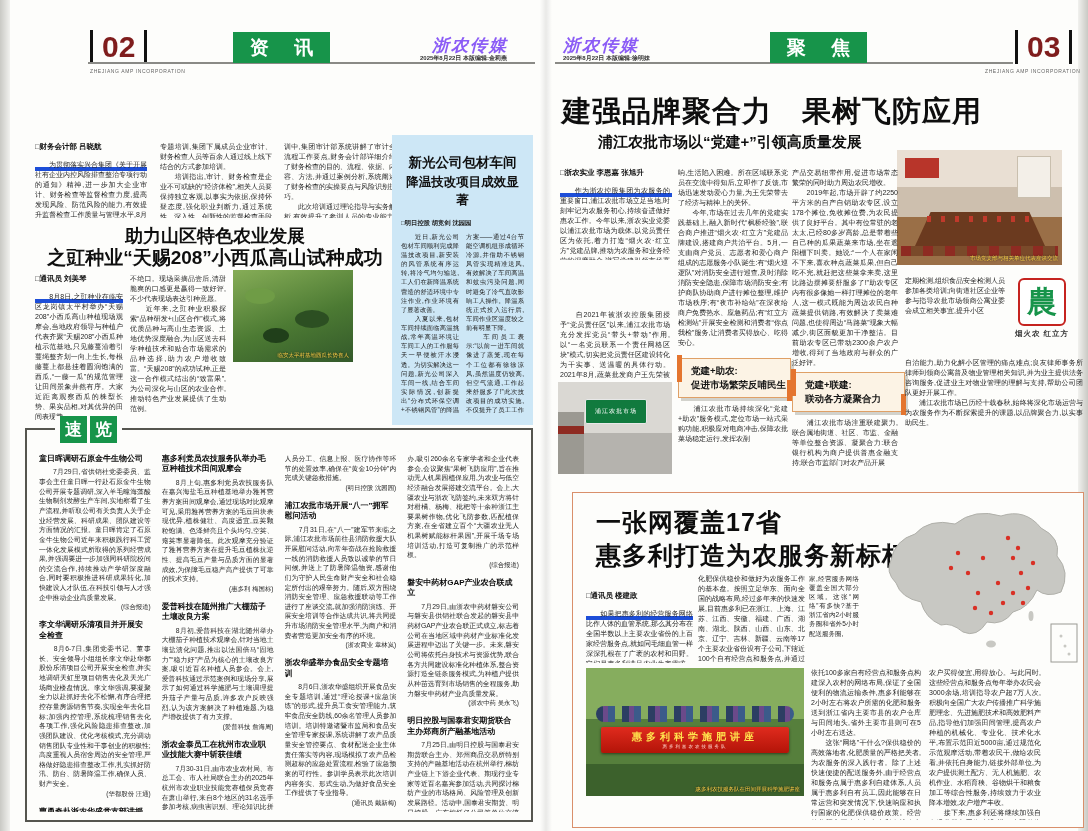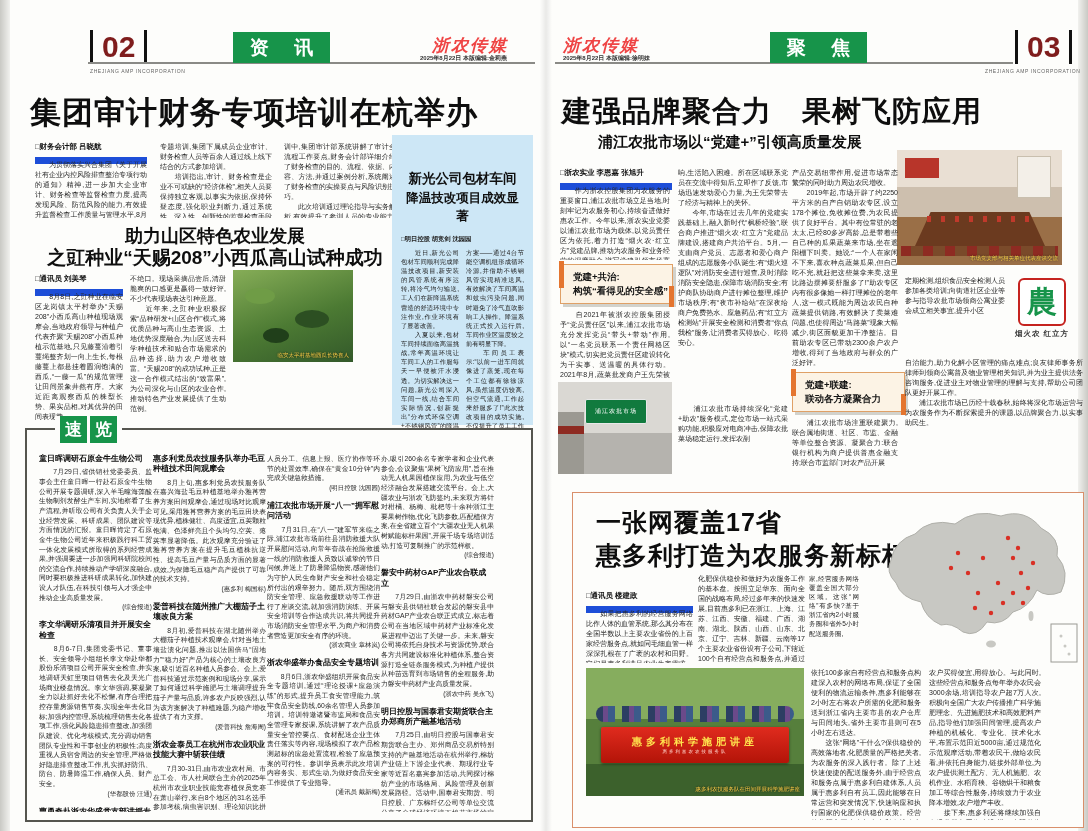--- a/index.html
+++ b/index.html
@@ -3,73 +3,72 @@
 <meta charset="utf-8">
 <style>
   html,body{margin:0;padding:0;background:#d8d8d4;font-family:"Liberation Sans",sans-serif;}
   .canvas{position:relative;width:1088px;height:831px;background:#fdfdfb;overflow:hidden;}
   .edge{position:absolute;top:0;bottom:0;width:10px;background:linear-gradient(90deg,#c9c9c4,#f1f1ee);}
   .edge.r{right:0;background:linear-gradient(270deg,#c9c9c4,#f1f1ee);}
   .gutter{position:absolute;top:0;bottom:0;left:540px;width:12px;background:linear-gradient(90deg,rgba(0,0,0,0),rgba(0,0,0,.08),rgba(0,0,0,0));}
   .abs{position:absolute;}
   .txt{font-size:7px;line-height:1.43;text-align:justify;color:#262626;overflow:hidden;white-space:pre-wrap;}
   .txt65{font-size:6.5px;line-height:1.4;text-align:justify;color:#262626;overflow:hidden;white-space:pre-wrap;}
-  .byline{font-size:7.5px;font-weight:bold;color:#111;border-bottom:7px solid #1d4ed8;padding-bottom:5px;white-space:nowrap;overflow:hidden;}
+  .byline{font-size:7.5px;font-weight:bold;color:#111;border-bottom:4px solid #1d4ed8;padding-bottom:15px;white-space:nowrap;overflow:hidden;}
   .pagenum{font-size:30px;font-weight:900;color:#7f1d1d;line-height:1;border-left:3px solid #111;border-right:3px solid #111;padding:2px 9px;}
   .org{font-size:5px;letter-spacing:.6px;color:#666;}
   .rule{height:2px;background:#8a8a86;}
   .secbox{width:97px;height:31px;background:#17944a;color:#fff;font-size:19px;font-weight:bold;letter-spacing:10px;display:flex;align-items:center;justify-content:center;padding-left:10px;box-sizing:border-box;}
-  .masthead{color:#ef4444;font-weight:900;font-style:italic;font-size:17px;letter-spacing:2px;font-family:Liberation Mono, monospace;}
+  .masthead{color:#8b5cf6;font-weight:900;font-style:italic;font-size:17px;letter-spacing:2px;font-family:Liberation Mono, monospace;}
   .dateline{font-size:6px;color:#333;font-weight:bold;}
   .headline1{font-size:31px;font-weight:900;color:#0e0e0e;letter-spacing:1px;white-space:nowrap;}
   .h2c{font-weight:900;color:#0e0e0e;text-align:center;white-space:nowrap;}
   .bluebox{background:#cde7f6;box-sizing:border-box;padding:8px 9px;}
   .bb-title{font-weight:900;color:#101010;text-align:center;font-size:13.5px;line-height:1.45;}
   .bb-body{column-count:2;column-gap:7px;font-size:6.3px;line-height:1.45;text-align:justify;color:#222;white-space:pre-wrap;}
   .briefs{border:2px solid #55554f;box-sizing:border-box;background:#fdfdfb;}
   .badge{display:flex;gap:3px;background:#fdfdfb;padding:0 5px;}
   .badge .bq{width:27px;height:27px;background:#17944a;color:#fff;font-size:17px;font-weight:bold;display:flex;align-items:center;justify-content:center;}
-  .bcols{display:flex;gap:1px;padding:24px 12px 8px 12px;box-sizing:border-box;height:100%;}
+  .bcols{display:flex;gap:11px;padding:24px 12px 8px 12px;box-sizing:border-box;height:100%;}
   .bcol{width:113px;overflow:hidden;}
   .bi-t{font-size:8px;font-weight:bold;color:#0c0c0c;line-height:1.3;margin:8px 0 3px 0;}
   .bi-t.first{margin-top:0;}
   .bi-b{font-size:6.8px;line-height:1.42;text-align:justify;color:#262626;white-space:pre-wrap;}
   .bi-c{font-size:6.4px;color:#262626;text-align:right;margin:1px 0 2px 0;}
   .photo{overflow:hidden;}
   .photo-cap{position:absolute;right:4px;bottom:3px;color:#ffd24a;font-size:5.5px;text-shadow:0 0 2px rgba(0,0,0,.9);white-space:nowrap;}
   .pbox{background:#fcf3e5;border:1px solid #dfa066;box-shadow:3px 3px 0 #d2d2cc;box-sizing:border-box;padding:5px 8px 5px 12px;}
   .pbox:before{content:'';position:absolute;left:-2px;top:-4px;width:5px;height:70%;background:#e4752f;}
   .pbox:after{content:'';position:absolute;right:-2px;bottom:-4px;width:5px;height:55%;background:#e4752f;}
   .pbox-t{font-size:9.5px;font-weight:900;color:#141414;line-height:1.5;white-space:nowrap;}
   .bigbox{border:1px solid #d98f6b;box-sizing:border-box;background:#fdfdfb;}
   .bh{font-size:25px;font-weight:900;color:#0d0d0d;letter-spacing:1px;white-space:nowrap;}
   .logo-box{border:2px solid #c5231f;border-radius:6px;background:#fff;display:flex;align-items:center;justify-content:center;}
   .logo-char{color:#17944a;font-weight:900;font-size:30px;}
   .logo-text{font-size:7.5px;font-weight:bold;color:#3a3a3a;letter-spacing:1px;text-align:center;margin-top:3px;white-space:nowrap;}
-  .banner{position:absolute;left:7%;right:7%;top:46%;height:36px;background:linear-gradient(#e02b1e,#b31408);border-radius:2px;display:flex;flex-direction:column;align-items:center;justify-content:center;box-shadow:0 1px 3px rgba(0,0,0,.5);}
+  .banner{position:absolute;left:7%;right:7%;top:46%;height:26px;background:linear-gradient(#e02b1e,#b31408);border-radius:2px;display:flex;flex-direction:column;align-items:center;justify-content:center;box-shadow:0 1px 3px rgba(0,0,0,.5);}
   .banner-t{color:#ffe34d;font-size:10px;font-weight:900;letter-spacing:4px;white-space:nowrap;}
   .banner-s{color:#ffd9d0;font-size:4.5px;letter-spacing:2px;white-space:nowrap;}
   .greensign{position:absolute;left:24%;top:18%;width:52%;height:26%;background:#117a3e;border:1px solid #e8e8e8;border-radius:2px;display:flex;align-items:center;justify-content:center;color:#fff;font-size:6px;letter-spacing:1px;}
 </style>
 </head>
 <body>
 
 <div class="canvas">
   <div class="edge"></div>
   <div class="edge r"></div>
   <div class="gutter"></div>
 
   <div class="abs pagenum" style="left:90px;top:30px;">02</div>
   <div class="abs org" style="left:90px;top:68px;">ZHEJIANG AMP INCORPORATION</div>
   <div class="abs rule" style="left:88px;top:62px;width:447px;"></div>
   <div class="abs secbox" style="left:233px;top:32px;">资 讯</div>
   <div class="abs masthead" style="left:432px;top:34px;">浙农传媒</div>
   <div class="abs dateline" style="left:420px;top:54px;">2025年8月22日  本版编辑:金莉燕</div>
 
-  <div class="abs headline1" style="left:30px;top:92px;">集团审计财务专项培训在杭举办</div>
   <div class="abs byline" style="left:35px;top:142px;width:112px;">□财务会计部  吕晓航</div>
   <div class="abs txt" style="left:35px;top:160px;width:112px;height:58px;">　　为贯彻落实兴合集团《关于开展社有企业内控风险排查整治专项行动的通知》精神,进一步加大企业审计、财务检查等监督检查力度,提高发现风险、防范风险的能力,有效提升监督检查工作质量与管理水平,8月8日,浙农控股集团举办2025年度审计、财务检查人员</div>
   <div class="abs txt" style="left:160px;top:142px;width:112px;height:76px;">专题培训,集团下属成员企业审计、财务检查人员等百余人通过线上线下结合的方式参加培训。
 　　培训指出,审计、财务检查是企业不可或缺的“经济体检”,相关人员要保持独立客观,以事实为依据,保持怀疑态度,强化职业判断力,通过系统性、深入性、创新性的监督检查手段实现规范管理,确保实现从“查病”到“治未病”的价值跃迁。培</div>
   <div class="abs txt" style="left:284px;top:142px;width:112px;height:76px;">训中,集团审计部系统讲解了审计全流程工作要点,财务会计部详细介绍了财务检查的目的、流程、依据、内容、方法,并通过案例分析,系统阐述了财务检查的实操要点与风险识别技巧。
 　　此次培训通过理论指导与实务解析,有效提升了参训人员的专业能力,为集团强化风险防控、提升管理水平奠定了坚实基础。</div>
 
   <div class="abs h2c" style="left:35px;top:224px;width:360px;font-size:18px;">助力山区特色农业发展</div>
   <div class="abs h2c" style="left:35px;top:245px;width:360px;font-size:19px;">之豇种业“天赐208”小西瓜高山试种成功</div>
   <div class="abs byline" style="left:35px;top:274px;width:88px;">□通讯员  刘美琴</div>
@@ -77,21 +76,21 @@
   <div class="abs txt" style="left:130px;top:274px;width:96px;height:148px;">不绝口。现场采摘品尝后,清甜脆爽的口感更是赢得一致好评,不少代表现场表达引种意愿。
 　　近年来,之豇种业积极探索“品种研发+山区合作”模式,将优质品种与高山生态资源、土地优势深度融合,为山区送去科学种植技术和贴合市场需求的品种选择,助力农户增收致富。“天赐208”的成功试种,正是这一合作模式结出的“致富果”,为公司深化与山区的农业合作,推动特色产业发展提供了生动范例。</div>
   <div class="abs photo" style="left:233px;top:270px;width:120px;height:92px;background:linear-gradient(160deg,#86ad57,#4c7a33 55%,#33592a);">
     <div class="abs" style="left:12px;top:18px;width:30px;height:16px;border-radius:50%;background:#6f9c46;"></div>
     <div class="abs" style="left:62px;top:40px;width:34px;height:18px;border-radius:50%;background:#2c4f22;"></div>
     <div class="abs" style="left:30px;top:58px;width:26px;height:15px;border-radius:50%;background:#203f1a;"></div>
     <div class="photo-cap">临安太平村基地西瓜长势喜人</div>
   </div>
 
   <div class="abs bluebox" style="left:392px;top:135px;width:141px;height:290px;">
-    <div class="bb-title" style="margin-top:26px;">新光公司包材车间</div>
+    <div class="bb-title" style="margin-top:10px;">新光公司包材车间</div>
     <div class="bb-title" style="font-size:12.5px;">降温技改项目成效显著</div>
     <div style="font-size:6.3px;font-weight:bold;margin:10px 0 4px 0;color:#222;">□明日控股  胡竞剑  沈园园</div>
     <div class="bb-body" style="height:190px;overflow:hidden;">　　近日,新光公司包材车间顺利完成降温技改项目,新安装的风管系统有序运转,将冷气均匀输送,工人们在新降温系统营造的舒适环境中专注作业,作业环境有了显著改善。
 　　入夏以来,包材车间持续面临高温挑战,常年高温环境让车间工人的工作服每天一早便被汗水浸透。为切实解决这一问题,新光公司深入车间一线,结合车间实际情况,创新提出“分布式环保空调+不锈钢风管”的降温方案——通过4台节能空调机组形成循环冷源,并借助不锈钢风管实现精准送风,有效解决了车间高温和蚊虫污染问题,同时避免了冷气直吹影响工人操作。降温系统正式投入运行后,车间作业区温度较之前有明显下降。
 　　车间员工表示:“以前一进车间就像进了蒸笼,现在每个工位都有徐徐凉风,虽然温度仍较高,但空气流通,工作起来舒服多了!”此次技改项目的成功实施,不仅提升了员工工作环境的舒适度,也进一步增强了企业凝聚力,为夏季安全生产提供了有力保障。</div>
   </div>
 
   <div class="abs briefs" style="left:25px;top:428px;width:508px;height:394px;">
     <div class="abs badge" style="left:28px;top:-14px;">
       <div class="bq">速</div>
@@ -157,33 +156,33 @@
   <div class="abs photo" style="left:897px;top:150px;width:165px;height:115px;background:linear-gradient(#e9dfd3 0 32%,#cdbfae 32% 58%,#9a6f47 58% 100%);">
     <div class="abs" style="left:8px;top:8px;width:34px;height:20px;background:#b8352a;"></div>
     <div class="abs" style="left:120px;top:6px;width:32px;height:40px;background:#f3efe8;border:1px solid #c9bfae;"></div>
     <div class="abs" style="left:18px;top:62px;width:130px;height:34px;background:#6b3a1f;clip-path:polygon(12% 0,88% 0,100% 100%,0 100%);"></div>
     <div class="abs" style="left:30px;top:66px;width:106px;height:6px;background:repeating-linear-gradient(90deg,#c0392b 0 4px,transparent 4px 14px);"></div>
     <div class="abs" style="left:4px;top:96px;width:157px;height:10px;background:repeating-linear-gradient(90deg,#8e2b22 0 10px,#7a4a2a 10px 22px);"></div>
     <div class="photo-cap">市场党支部与相关单位代表座谈交流</div>
   </div>
 
   <div class="abs txt" style="left:560px;top:186px;width:110px;height:74px;">　　作为浙农控股集团为农服务的重要窗口,浦江农批市场立足当地,时刻牢记为农服务初心,持续奋进做好惠农工作。今年以来,浙农实业党委以浦江农批市场为载体,以党员责任区为依托,着力打造“烟火农·红立方”党建品牌,推动为农服务和业务经营的深度融合,谱写党建引领市场高质量发展的新篇。</div>
-  <div class="abs pbox" style="left:560px;top:264px;width:113px;height:40px;">
-    <div class="pbox-t">党建+共治:</div>
-    <div class="pbox-t">构筑“看得见的安全感”</div>
-  </div>
   <div class="abs txt" style="left:560px;top:310px;width:110px;height:68px;">　　自2021年被浙农控股集团授予“党员责任区”以来,浦江农批市场充分发挥党员“带头+带动”作用,以“一名党员联系一个责任网格区块”模式,切实把党员责任区建设转化为干实事、送温暖的具体行动。2021年8月,蔬菜批发商户王先荣被诊断为肝癌,确诊后一直自费治疗,生意受到影</div>
   <div class="abs photo" style="left:558px;top:382px;width:114px;height:92px;background:linear-gradient(#dad8d3 0 55%,#b5b3ae 55% 100%);">
     <div class="abs" style="left:0;top:30px;width:26px;height:62px;background:#9b9992;"></div>
     <div class="abs" style="left:0;top:44px;width:26px;height:8px;background:#8e2b22;"></div>
     <div class="greensign">浦江农批市场</div>
   </div>
 
   <div class="abs txt" style="left:678px;top:168px;width:110px;height:186px;">响,生活陷入困难。所在区域联系党员在交流中得知后,立即作了反馈,市场迅速发动爱心力量,为王先荣带去了经济与精神上的关怀。
 　　今年,市场在过去几年的党建实践基础上,融入新时代“枫桥经验”,联合商户推进“烟火农·红立方”党建品牌建设,搭建商户共治平台。5月,一支由商户党员、志愿者和爱心商户组成的志愿服务小队诞生:有“烟火巡逻队”对消防安全进行巡查,及时消除消防安全隐患,保障市场消防安全;有护商队协助商户进行摊位整理,维护市场秩序;有“夜市补给站”在深夜给商户免费热水、应急药品;有“红立方检测站”开展安全检测和消费者“你点我检”服务,让消费者买得放心、吃得安心。</div>
+  <div class="abs pbox" style="left:678px;top:358px;width:113px;height:40px;">
+    <div class="pbox-t">党建+助农:</div>
+    <div class="pbox-t">促进市场繁荣反哺民生</div>
+  </div>
   <div class="abs txt" style="left:678px;top:404px;width:110px;height:70px;">　　浦江农批市场持续深化“党建+助农”服务模式,定位市场一站式采购功能,积极应对电商冲击,保障农批菜场稳定运行,发挥农副</div>
 
   <div class="abs txt" style="left:792px;top:168px;width:106px;height:200px;">产品交易纽带作用,促进市场常态繁荣的同时助力周边农民增收。
 　　2019年起,市场开辟了约2250平方米的自产自销助农专区,设立178个摊位,免收摊位费,为农民提供了良好平台。其中有位常驻的老太太,已经80多岁高龄,总是带着些自己种的瓜果蔬菜来市场,坐在遮阳棚下叫卖。她说:“一个人在家闲不下来,喜欢种点蔬菜瓜果,但自己吃不完,就赶把这些菜拿来卖,这里比路边摆摊要舒服多了!”助农专区内有很多像她一样打理摊位的老年人,这一模式既能为周边农民自种蔬菜提供销路,有效解决了卖菜难问题,也使得周边“马路菜”现象大幅减少,街区面貌更加干净整洁。目前助农专区已带动2300余户农户增收,得到了当地政府与群众的广泛好评。</div>
   <div class="abs pbox" style="left:792px;top:372px;width:113px;height:40px;">
     <div class="pbox-t">党建+联建:</div>
     <div class="pbox-t">联动各方凝聚合力</div>
   </div>
   <div class="abs txt" style="left:792px;top:418px;width:106px;height:58px;">　　浦江农批市场注重联建聚力,联合属地街道、社区、市监、金融等单位整合资源、凝聚合力:联合银行机构为商户提供普惠金融支持;联合市监部门对农产品开展</div>
 

